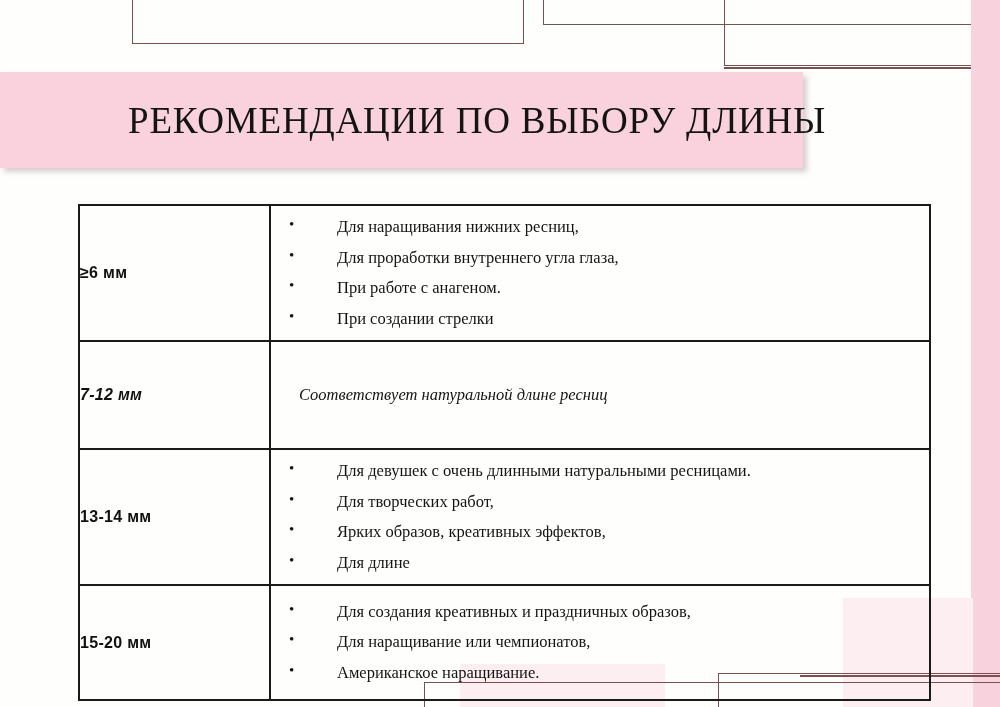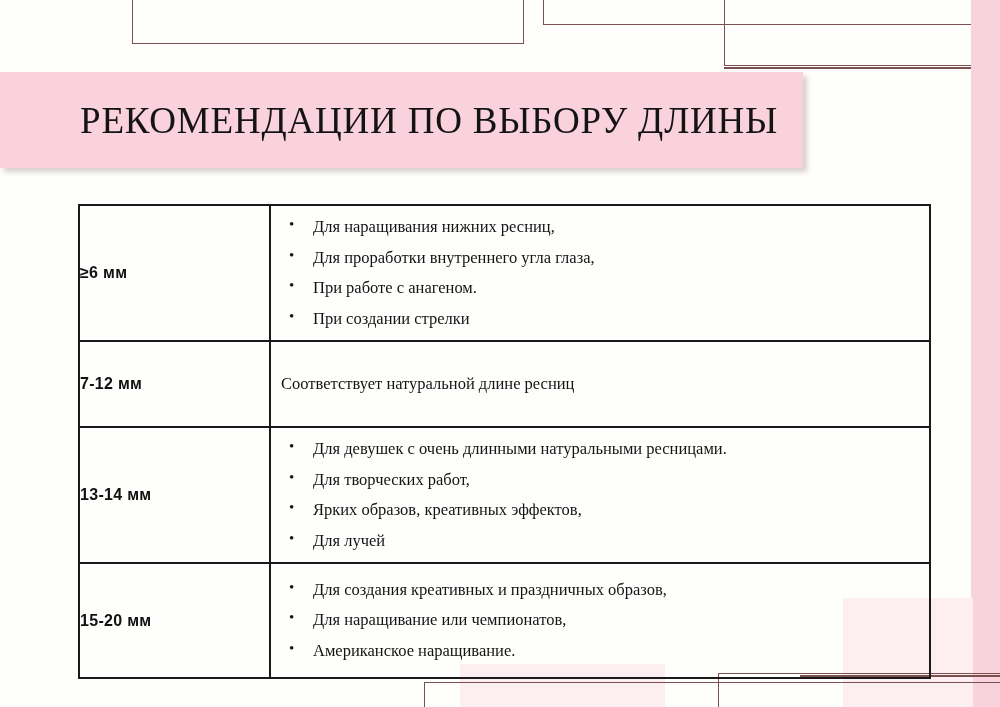--- a/index.html
+++ b/index.html
@@ -120,20 +120,21 @@
     align-items: center;
   }
   #title-text {
     font-family: "Liberation Serif", serif;
     font-size: 37px;
     letter-spacing: 0.8px;
     color: #141414;
     padding-left: 80px;
     white-space: nowrap;
     line-height: 1;
+    margin-left: 48px;
   }
 
   
   #length-table {
     position: absolute;
     left: 78px;
     top: 204px;
     width: 853px;
     border-collapse: collapse;
     table-layout: fixed;
@@ -156,47 +157,47 @@
     padding: 6px 10px 6px 0 !important;
   }
 
   .bullet-list {
     list-style: none;
     margin: 0;
     padding: 0;
   }
   .bullet-list li {
     position: relative;
-    padding-left: 42px;
+    padding-left: 66px;
     margin: 0;
     line-height: 1.85;
     font-family: "Liberation Serif", serif;
     font-size: 16.5px;
     color: #141414;
     white-space: nowrap;
   }
   .bullet-list li::before {
     content: "\2022";
     position: absolute;
     left: 18px;
     top: -1px;
     font-size: 15px;
     color: #141414;
   }
   .plain-text {
-    padding-left: 10px;
+    padding-left: 28px;
     font-family: "Liberation Serif", serif;
     font-size: 16.5px;
     color: #141414;
     line-height: 1.5;
     white-space: nowrap;
   }
 
   .row-h1 { height: 114px; }
-  .row-h2 { height: 86px; }
+  .row-h2 { height: 108px; font-style: italic; }
   .row-h3 { height: 114px; }
   .row-h4 { height: 115px; }
 </style>
 </head>
 <body>
 
 <div id="slide">
 
   <div class="deco deco-outline" id="deco-tl-frame"></div>
   <div class="deco deco-outline" id="deco-tr-frame-a"></div>
@@ -232,21 +233,21 @@
           <div class="plain-text">Соответствует натуральной длине ресниц</div>
         </td>
       </tr>
       <tr class="row-h3">
         <td class="col-range">13-14 мм</td>
         <td class="col-desc">
           <ul class="bullet-list">
             <li>Для девушек с очень длинными натуральными ресницами.</li>
             <li>Для творческих работ,</li>
             <li>Ярких образов, креативных эффектов,</li>
-            <li>Для лучей</li>
+            <li>Для длине</li>
           </ul>
         </td>
       </tr>
       <tr class="row-h4">
         <td class="col-range">15-20 мм</td>
         <td class="col-desc">
           <ul class="bullet-list">
             <li>Для создания креативных и праздничных образов,</li>
             <li>Для наращивание или чемпионатов,</li>
             <li>Американское наращивание.</li>

